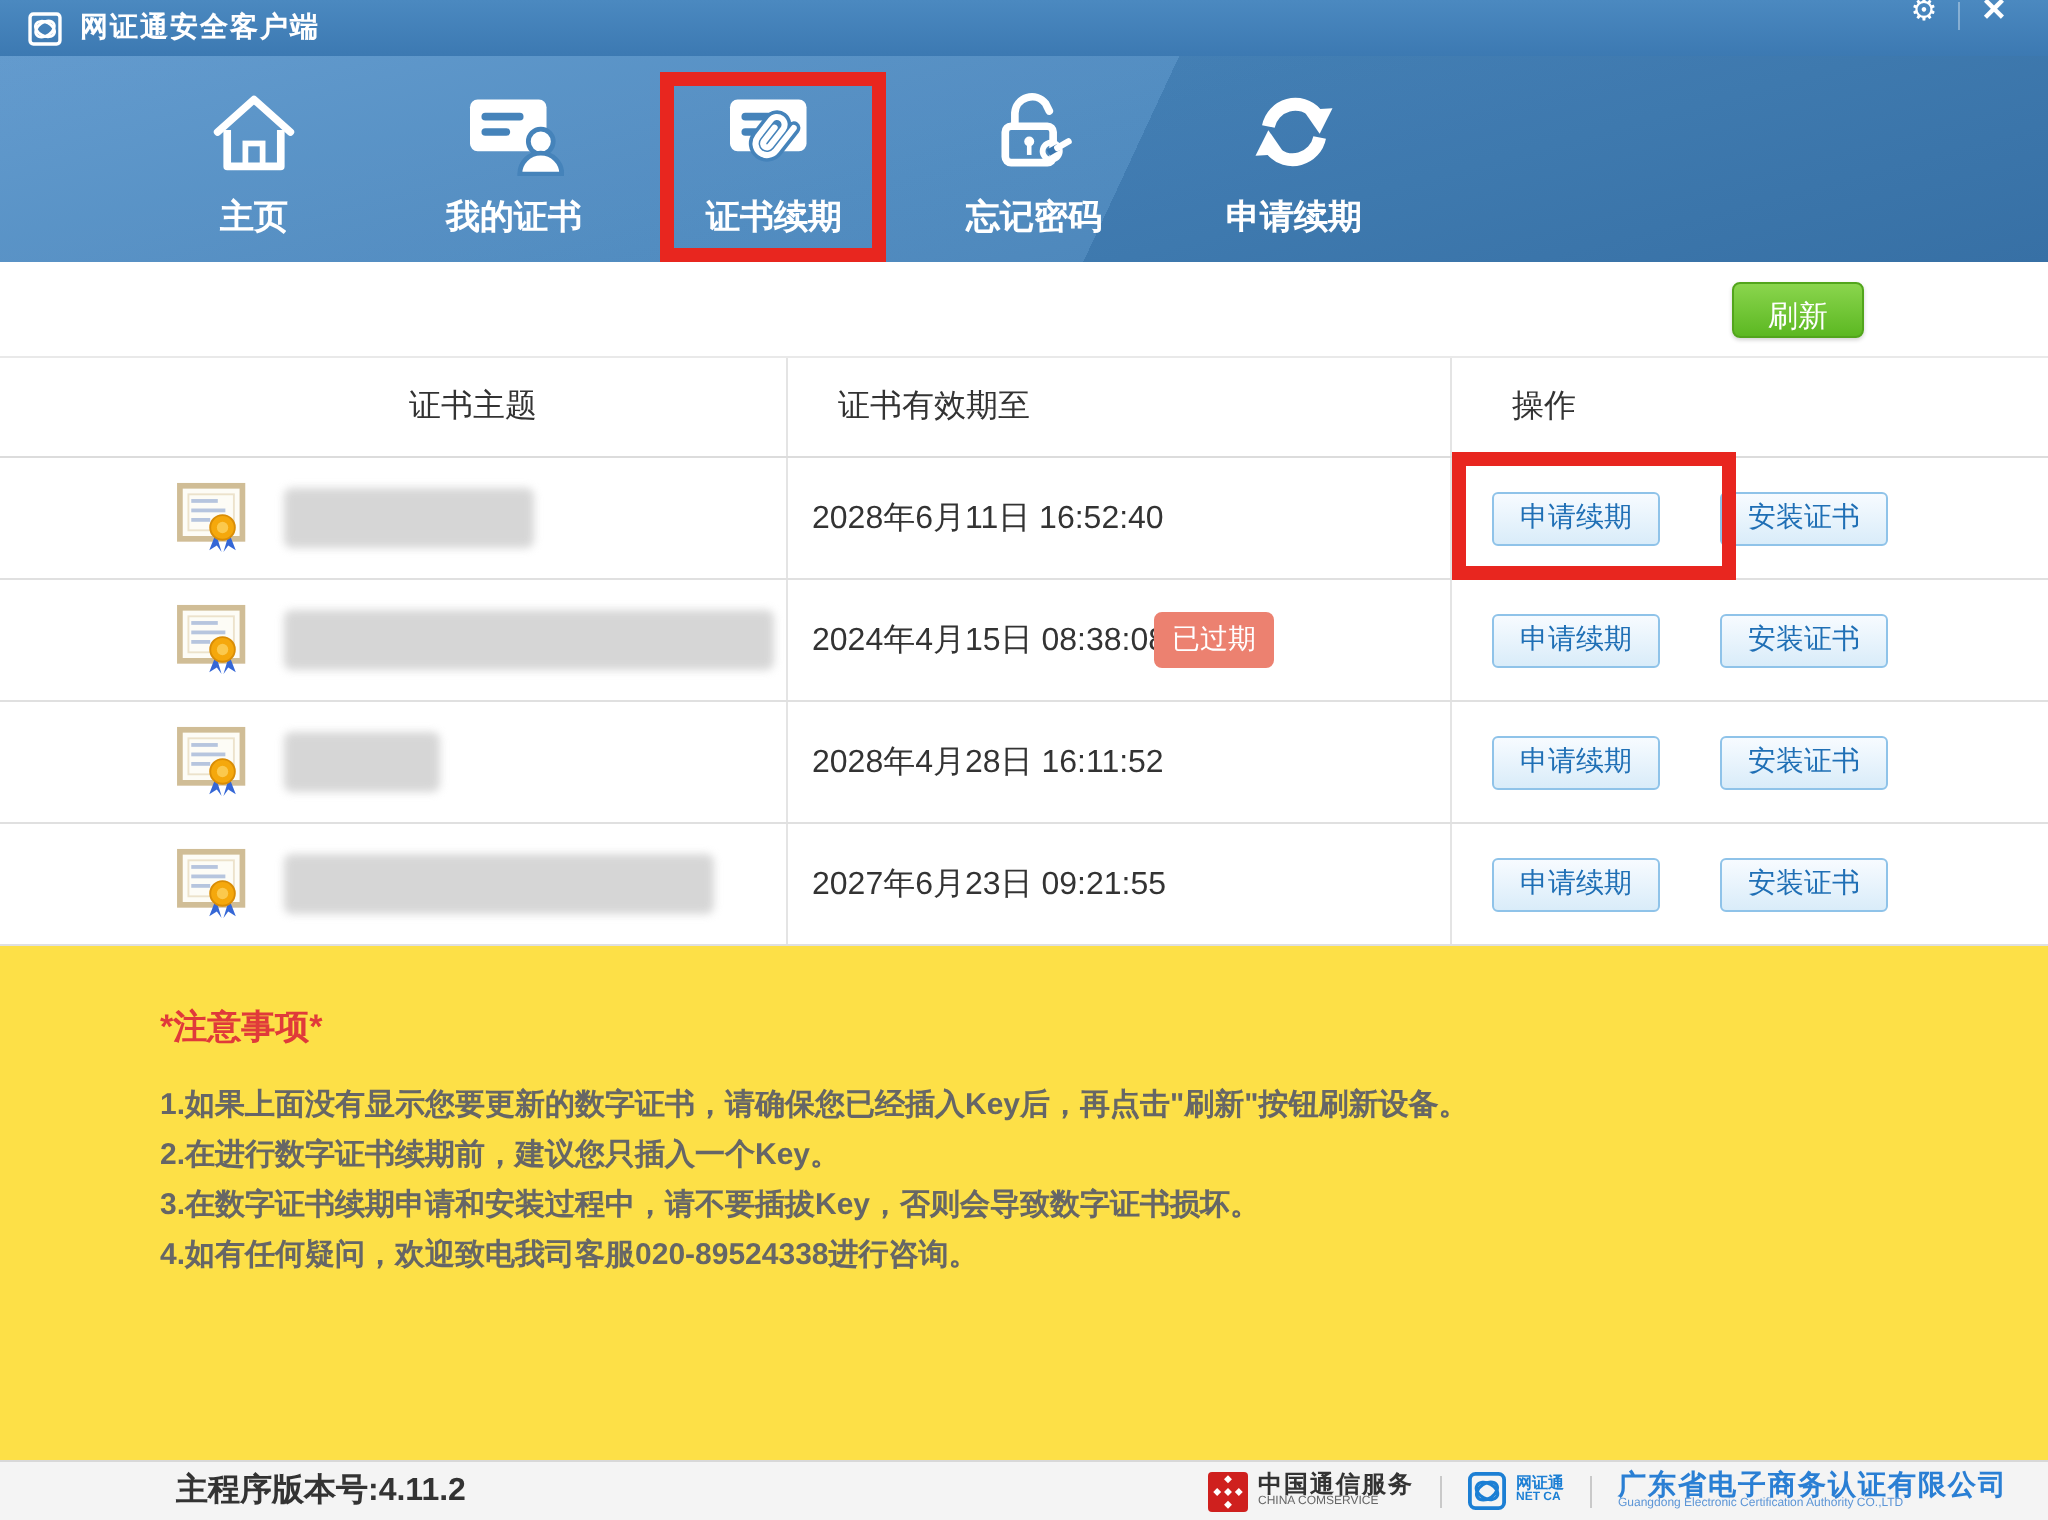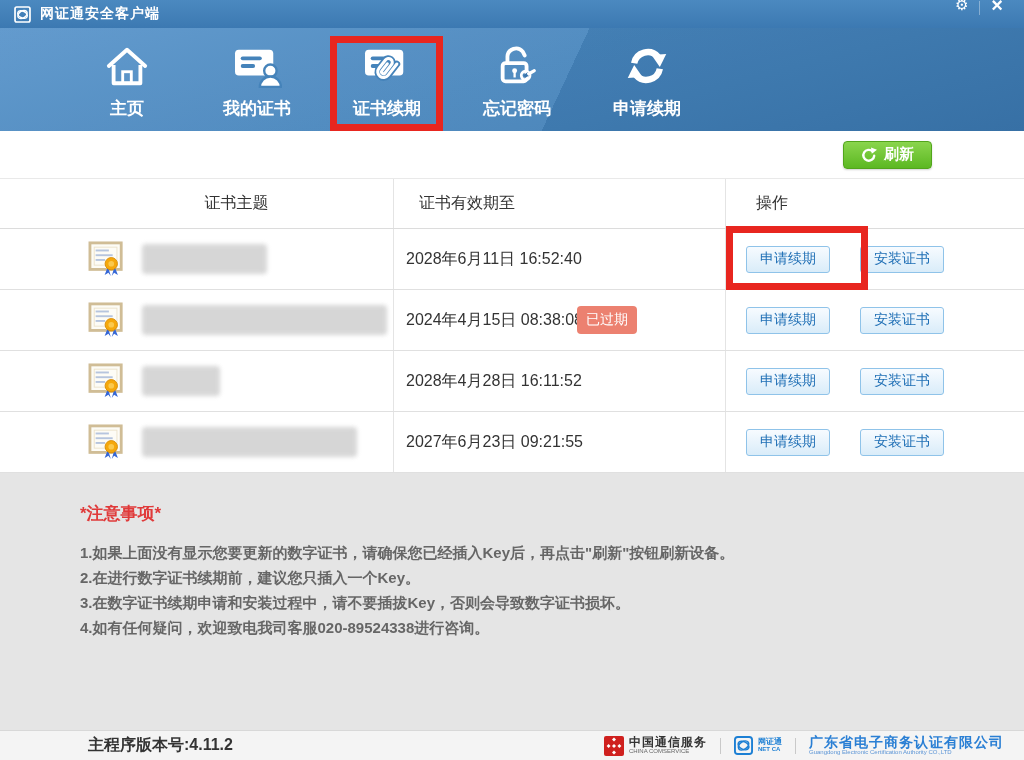--- a/index.html
+++ b/index.html
@@ -29,21 +29,21 @@
 
   .highlight-box { position:absolute; border:7px solid #e8261f; z-index:5; pointer-events:none; }
   .hl-nav { left:330px; top:8px; width:113px; height:95px; }
 
   
   .content { position:relative; background:#fff; }
   .toolbar { height:48px; display:flex; align-items:center; justify-content:flex-end;
     padding-right:92px; border-bottom:1px solid #e9e9e9; }
   .refresh-btn { height:28px; padding:0 17px; display:flex; align-items:center; gap:7px;
     background:linear-gradient(180deg,#8ad54d,#5cb822); border:1px solid #52a51c; border-radius:4px;
-    color:#fff; font-size:15px; font-weight:bold; box-shadow:0 1px 2px rgba(0,0,0,.18); cursor:pointer; }
+    color:#fff; font-size:15px; font-weight:normal; box-shadow:0 1px 2px rgba(0,0,0,.18); cursor:pointer;flex-direction:column; }
 
   .table-header { height:50px; display:flex; align-items:stretch; border-bottom:1px solid #dcdcdc;
     font-size:16px; color:#333; }
   .table-row { height:61px; display:flex; align-items:stretch; border-bottom:1px solid #e0e0e0; }
   .col-subject { width:393px; display:flex; align-items:center; }
   .col-date { width:332px; border-left:1px solid #e4e4e4; display:flex; align-items:center; }
   .col-action { width:299px; border-left:1px solid #e4e4e4; display:flex; align-items:center; }
   .th-subject { justify-content:center; padding-left:80px; }
   .th-date { padding-left:25px; }
   .th-action { padding-left:30px; }
@@ -54,21 +54,21 @@
   .date-cell { padding-left:12px; font-size:16px; color:#333; }
   .badge-expired { background:#ec8170; color:#fff; font-size:14px; padding:5px 9px;
     border-radius:4px; margin-left:-6px; white-space:nowrap; }
   .action-cell { padding-left:20px; gap:30px; }
   .action-btn { width:84px; height:27px; display:flex; align-items:center; justify-content:center;
     background:linear-gradient(180deg,#f7fbff,#d9ecf9); border:1px solid #8fc3e9; border-radius:3px;
     color:#1f6fb5; font-size:14px; cursor:pointer; }
   .hl-renew { left:726px; top:95px; width:142px; height:64px; }
 
   
-  .notes { flex:1; background:#e5e5e5; padding:29px 40px 0 80px; }
+  .notes { flex:1; background:#fde047; padding:29px 40px 0 80px; }
   .notes-title { color:#e03a3a; font-size:17px; font-weight:bold; margin-bottom:15px; }
   .note-line { color:#666; font-size:15px; font-weight:bold; line-height:25px; }
 
   
   .footer { flex:0 0 30px; background:#f4f4f4; border-top:1px solid #d8d8d8;
     display:flex; align-items:center; padding:0 20px 0 88px; }
   .version { font-size:16px; font-weight:bold; color:#333; }
   .logos { margin-left:auto; display:flex; align-items:center; gap:13px; }
   .logo-group { display:flex; align-items:center; gap:5px; }
   .logo-text-cn { font-size:12px; font-weight:bold; color:#333; letter-spacing:1px; line-height:12px; }

